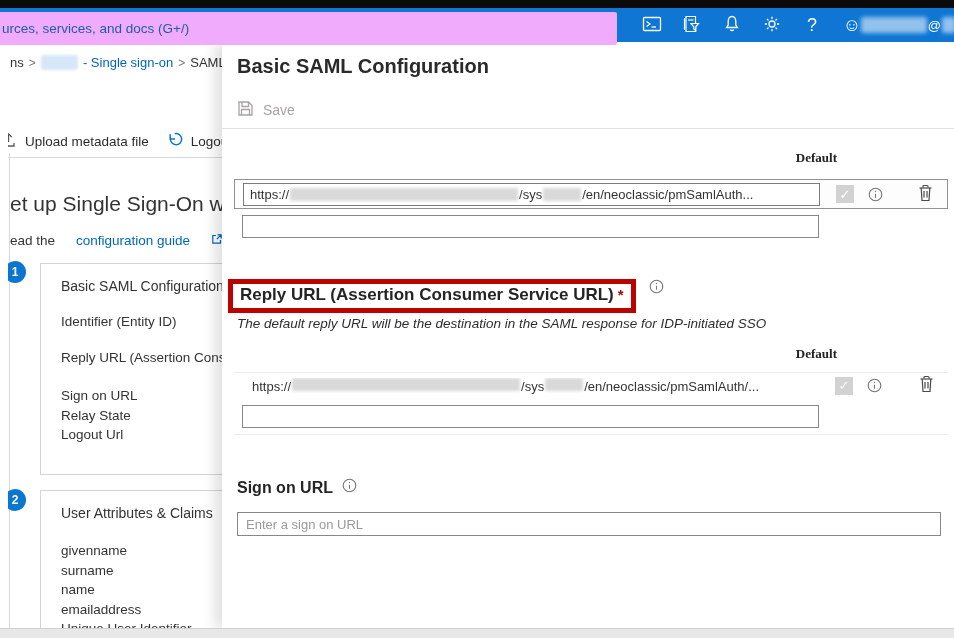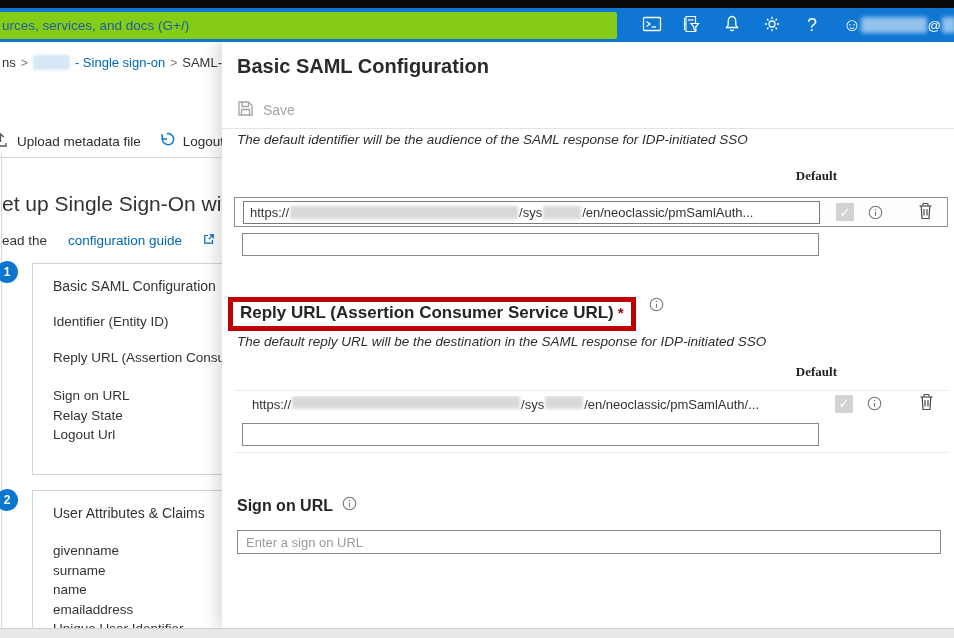--- a/index.html
+++ b/index.html
@@ -2,32 +2,32 @@
 <html><head>
 <meta charset="utf-8">
 <style>
   * { margin:0; padding:0; box-sizing:border-box; }
   html,body { width:954px; height:638px; overflow:hidden; font-family:"Liberation Sans", sans-serif; background:#fff; }
   .screen { position:relative; width:954px; height:638px; overflow:hidden; }
 
   
   .chrome-strip { position:absolute; top:0; left:0; width:954px; height:8px; background:#0a0a0a; z-index:30; }
   .topbar { position:absolute; top:8px; left:0; width:954px; height:34px; background:#0f76d3; z-index:30; display:flex; align-items:center; }
-  .search { position:absolute; left:0; top:4px; width:617px; height:27px; background:#84cc16; border:none; outline:none;
+  .search { position:absolute; left:0; top:4px; width:617px; height:33px; background:#f0abfc; border:none; outline:none;
             border-radius:0 2px 2px 0; font-family:"Liberation Sans", sans-serif; font-size:13.5px; color:#1d5e9f; padding:0 8px 0 2px; }
   .tb-icons { position:absolute; left:632px; top:0; height:34px; display:flex; align-items:center; }
   .tb-btn { width:40px; height:34px; display:flex; align-items:center; justify-content:center; background:transparent; border:none; cursor:pointer; color:#fff; }
   .tb-glyph { color:#fff; font-size:18px; line-height:1; }
   .account { position:absolute; right:-2px; top:0; height:34px; display:flex; align-items:center; gap:1px; cursor:pointer; }
   .redact-blue { display:inline-block; height:16px; background:rgba(255,255,255,.55); filter:blur(2px); border-radius:2px; }
   .w64 { width:66px; } .w12 { width:14px; }
   .at { color:#fff; font-size:13px; }
 
   
-  .left-col { position:absolute; left:0; top:42px; width:222px; bottom:10px; background:#fff; overflow:hidden; z-index:1; }
+  .left-col { position:absolute; left:8px; top:42px; width:222px; bottom:10px; background:#fff; overflow:hidden; z-index:1; }
   .breadcrumb { padding:13px 0 0 2px; font-size:13px; color:#333; white-space:nowrap; display:flex; align-items:center; gap:5px; }
   .breadcrumb a { text-decoration:none; color:#333; cursor:pointer; }
   .breadcrumb a.blue { color:#0067b8; }
   .sep { color:#777; font-size:12px; }
   .redact-lite { display:inline-block; width:52px; height:15px; background:#d6e7f8; filter:blur(1.5px); border-radius:2px; }
   .toolbar { margin-top:61px; display:flex; align-items:center; white-space:nowrap; }
   .tool-btn { display:flex; align-items:center; gap:8px; background:none; border:none; font-family:"Liberation Sans", sans-serif; font-size:13.5px; color:#2b2b2b; cursor:pointer; }
   .tool-btn .lbl { white-space:nowrap; }
   .up-icon { margin-left:-8px; }
   .chg { margin-left:17px; }
@@ -227,21 +227,20 @@
           <path d="M2 2 H11.5 L15 5.5 V15 H2 Z"></path>
           <path d="M5 2 V6.5 H11.5 V2"></path>
           <path d="M4.5 15 V9.5 H12.5 V15"></path>
         </svg>
       </span>
       <span>Save</span>
     </button>
 
     <div class="divider"></div>
 
-    <div class="desc">The default identifier will be the audience of the SAML response for IDP-initiated SSO</div>
     <div class="default-header">Default</div>
 
     <div class="row-box">
       <div class="url-input">
         <span>https://</span>
           <span class="redact-g rg1"></span>
           <span>/sys</span>
           <span class="redact-g rg2"></span>
           <span>/en/neoclassic/pmSamlAuth...</span>
       </div>

